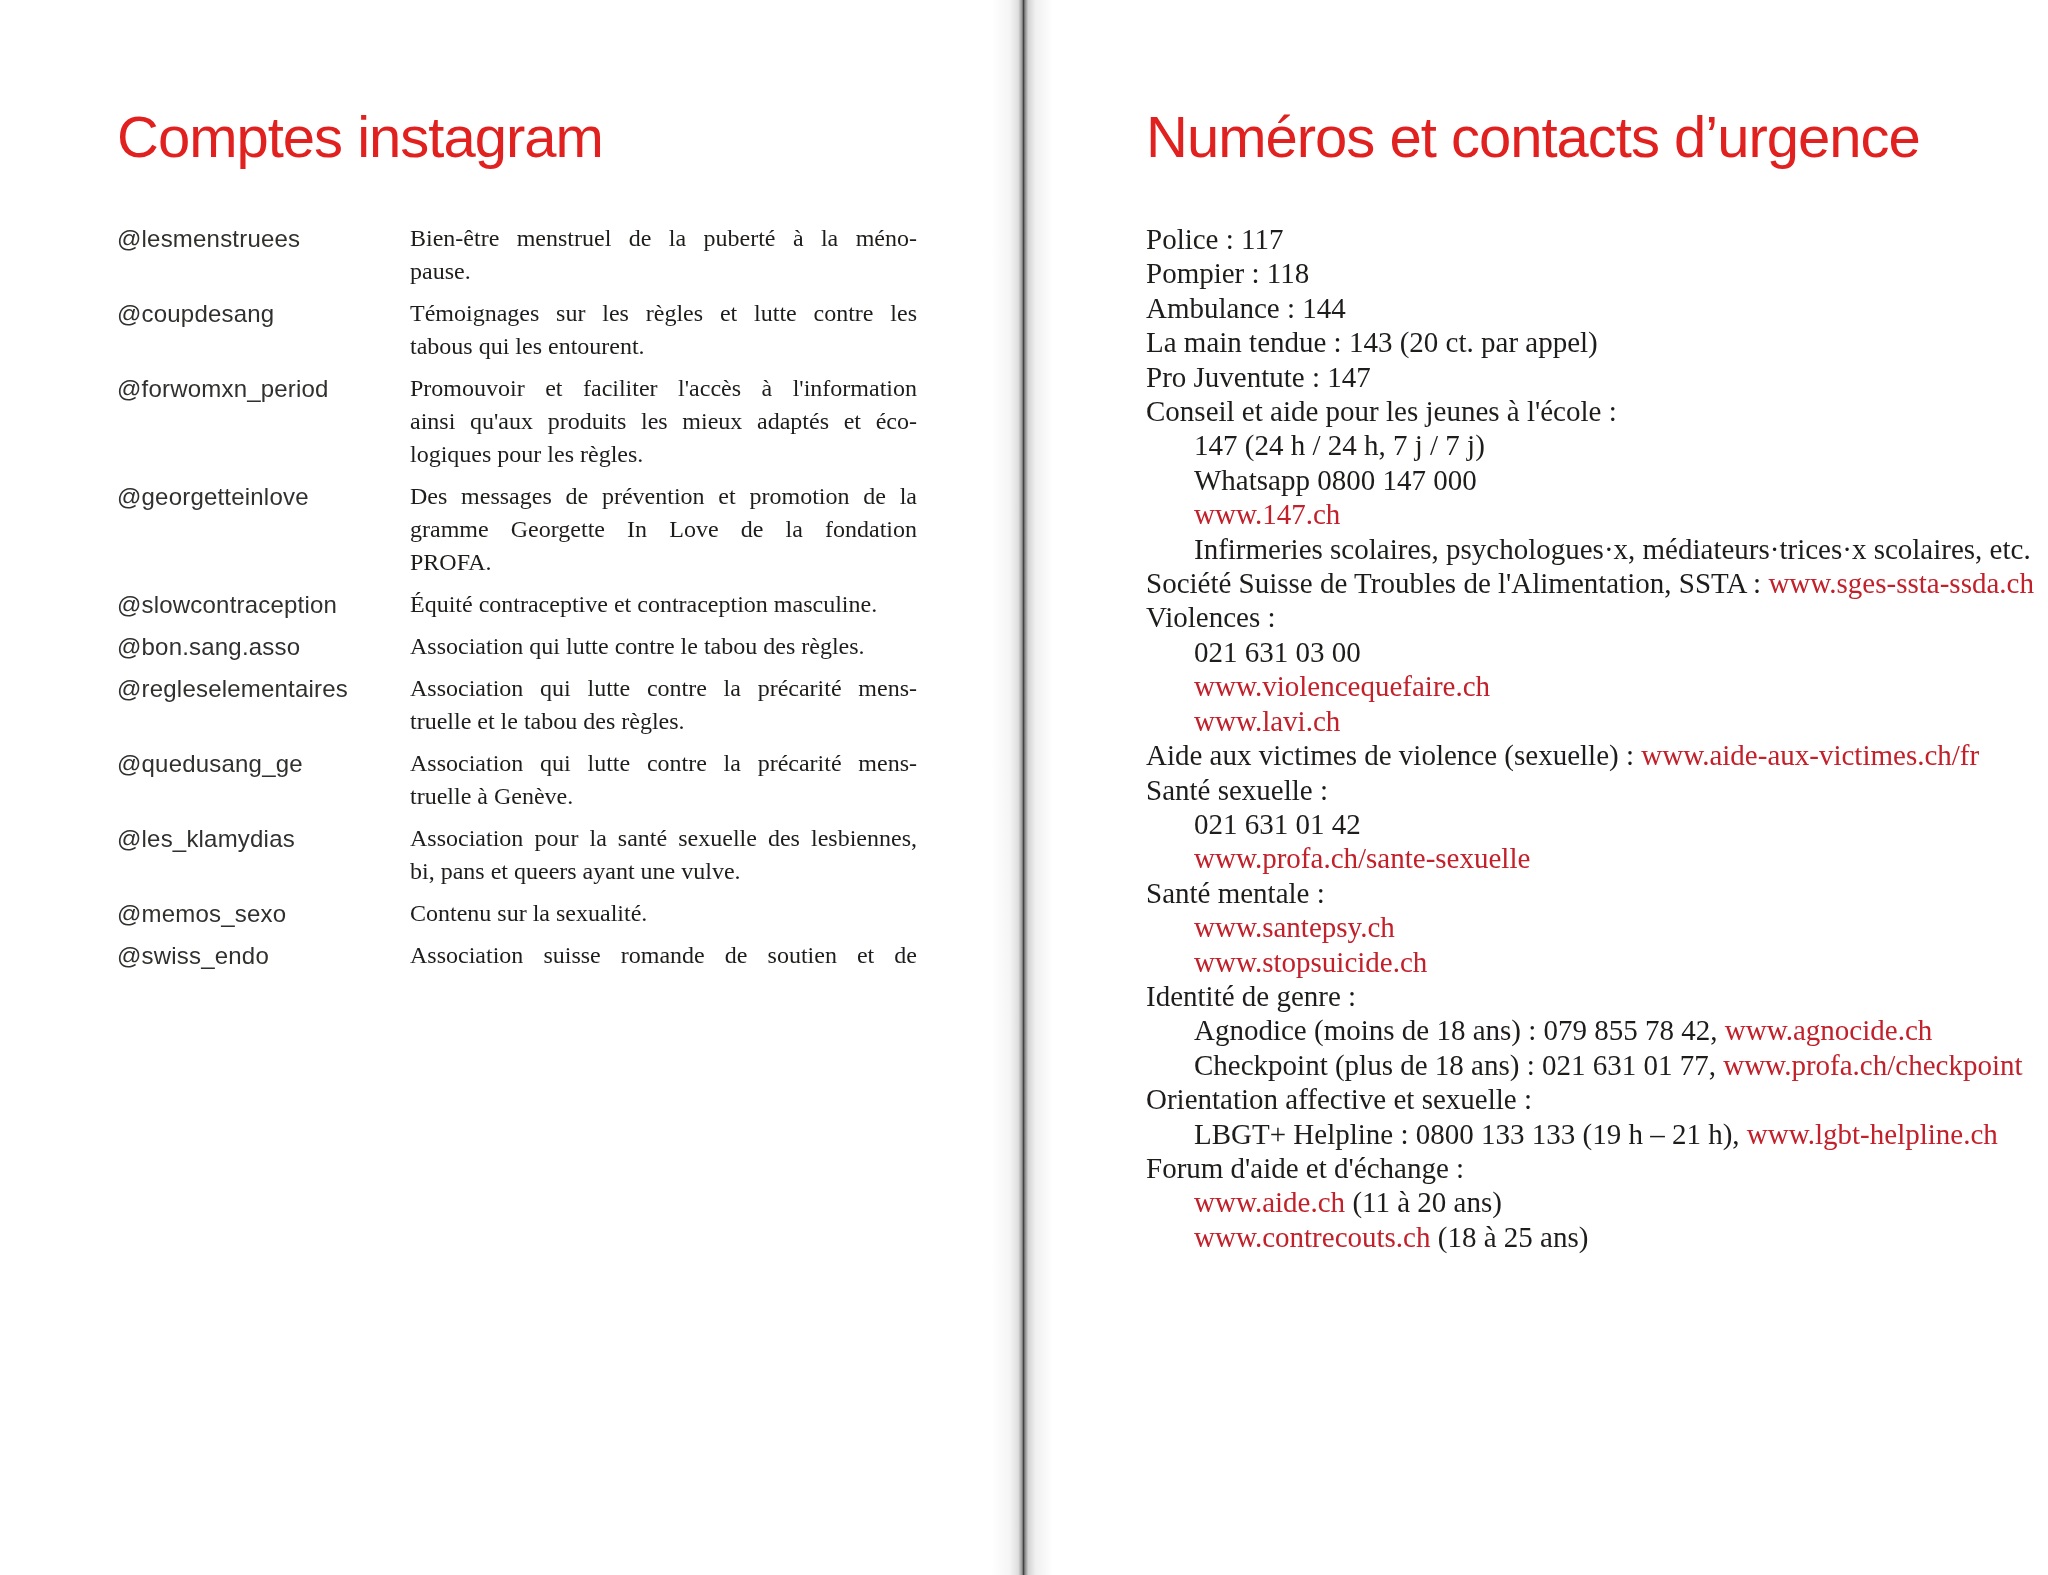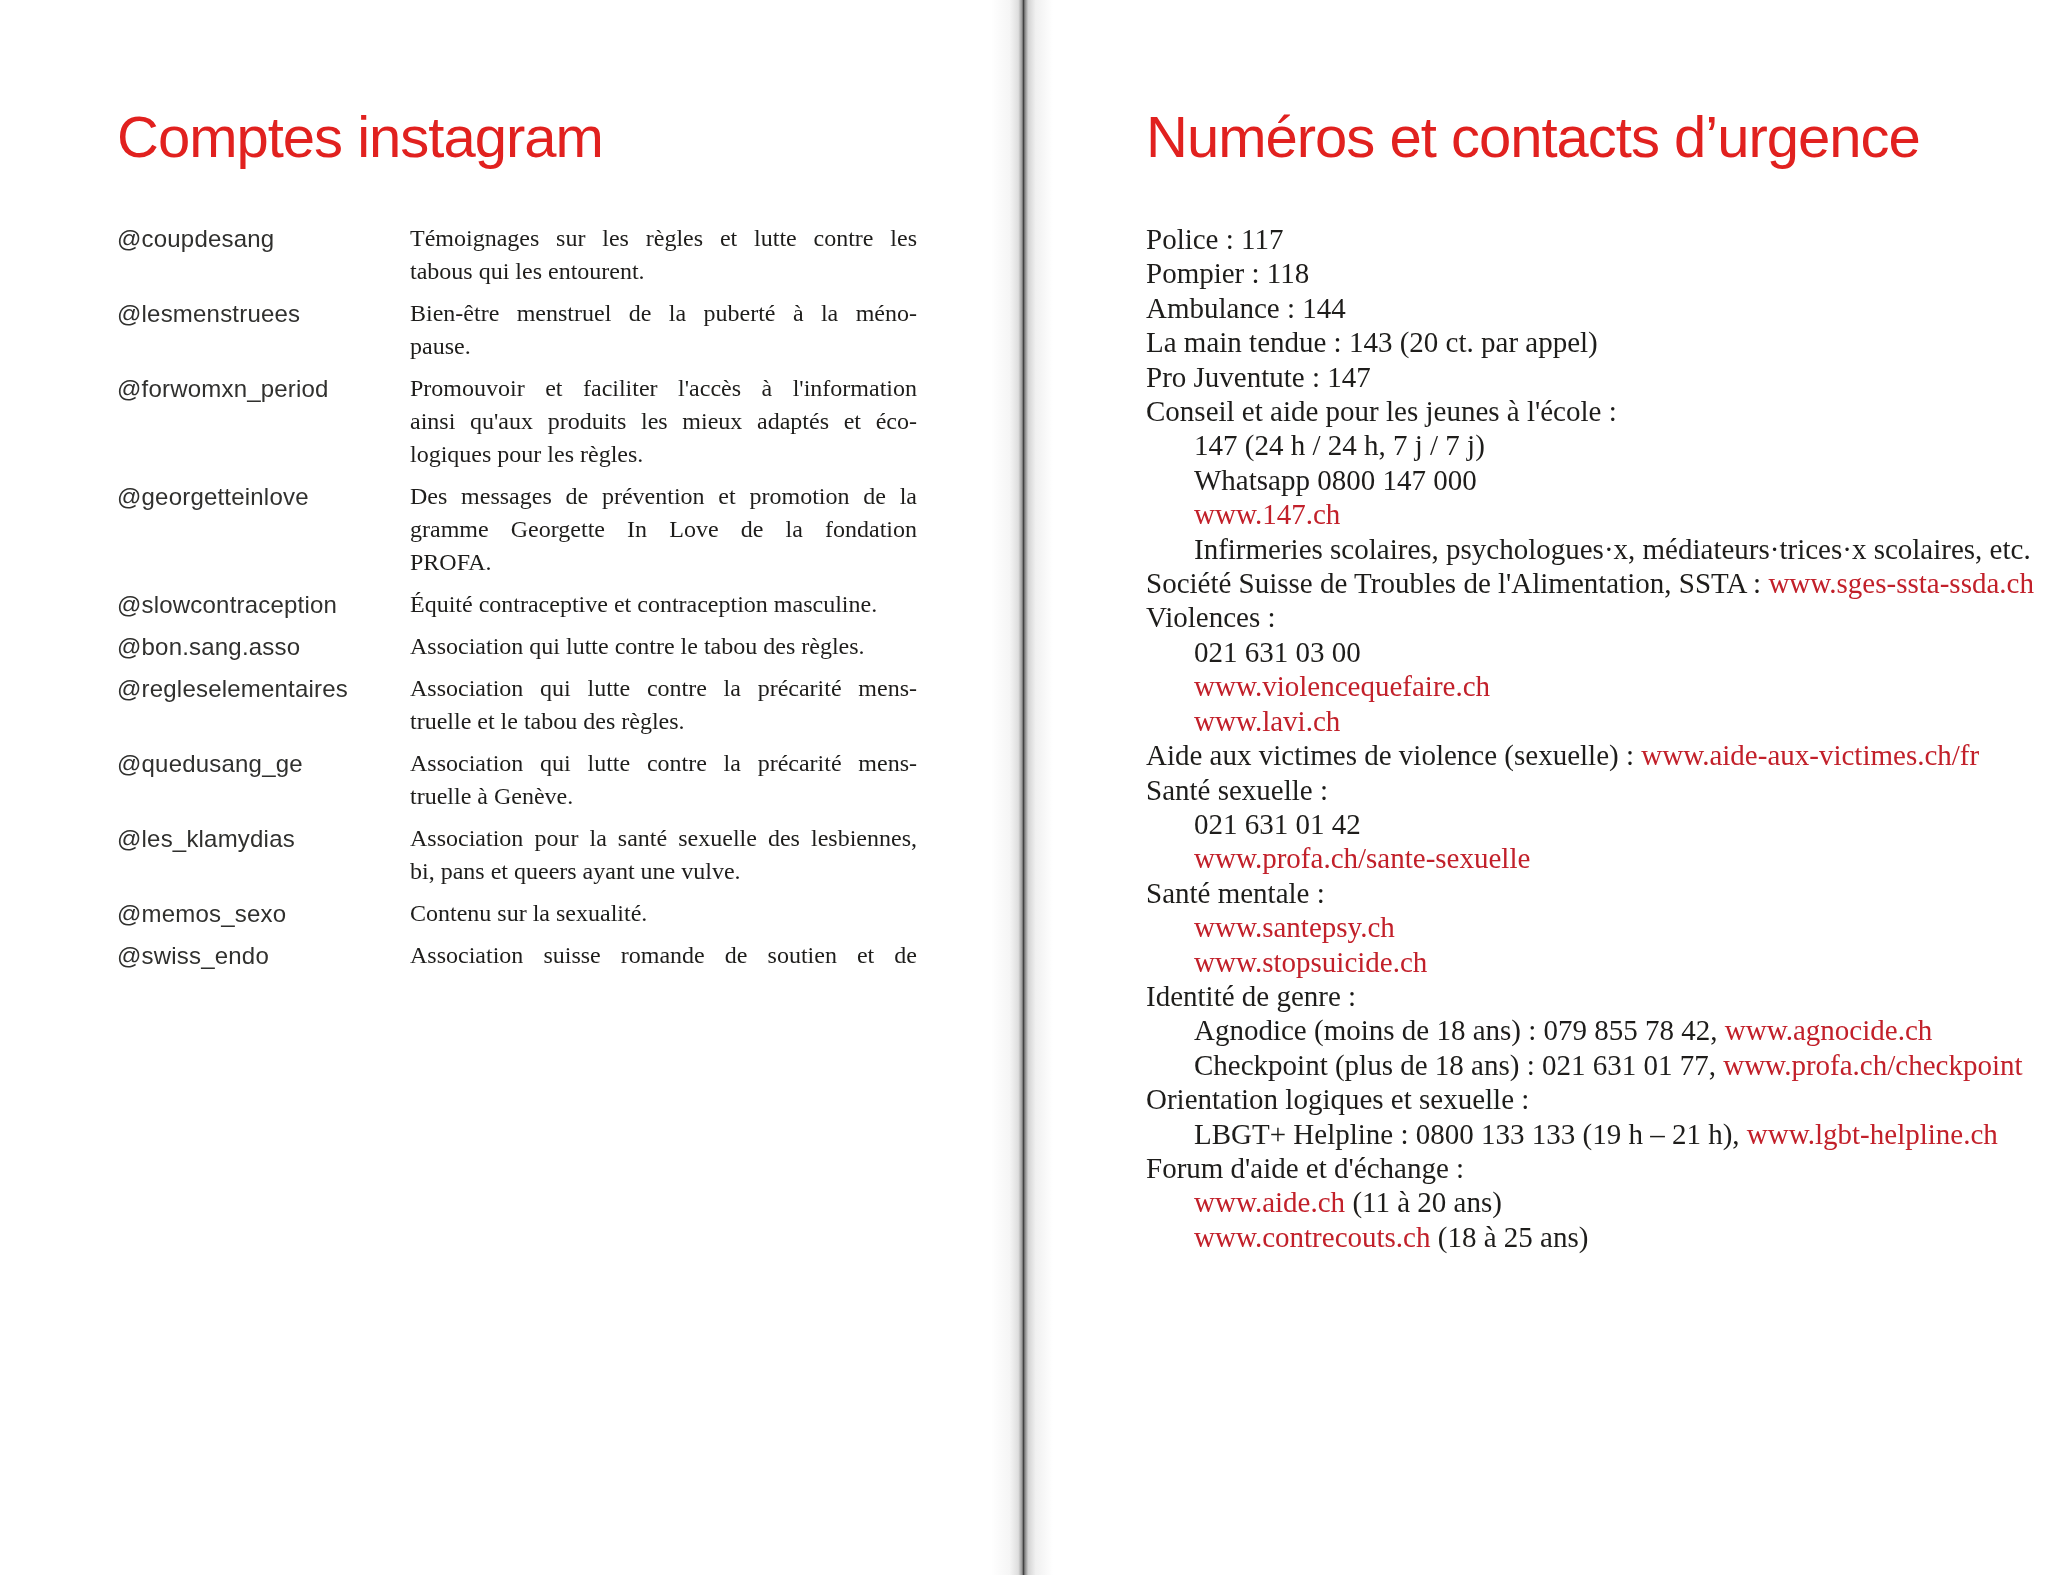--- a/index.html
+++ b/index.html
@@ -71,31 +71,31 @@
 </style>
 </head>
 <body>
 
 <div class="spread">
 
   <section class="page page-left">
     <h1 class="page-title">Comptes instagram</h1>
     <div class="accounts">
         <div class="account-row">
+          <div class="handle">@lesmenstruees</div>
+          <div class="desc">
+            <div class="desc-line just">Bien-être menstruel de la puberté à la méno-</div>
+            <div class="desc-line">pause.</div>
+          </div>
+        </div>
+        <div class="account-row">
           <div class="handle">@coupdesang</div>
           <div class="desc">
             <div class="desc-line just">Témoignages sur les règles et lutte contre les</div>
             <div class="desc-line">tabous qui les entourent.</div>
-          </div>
-        </div>
-        <div class="account-row">
-          <div class="handle">@lesmenstruees</div>
-          <div class="desc">
-            <div class="desc-line just">Bien-être menstruel de la puberté à la méno-</div>
-            <div class="desc-line">pause.</div>
           </div>
         </div>
         <div class="account-row">
           <div class="handle">@forwomxn_period</div>
           <div class="desc">
             <div class="desc-line just">Promouvoir et faciliter l'accès à l'information</div>
             <div class="desc-line just">ainsi qu'aux produits les mieux adaptés et éco-</div>
             <div class="desc-line">logiques pour les règles.</div>
           </div>
         </div>
@@ -178,21 +178,21 @@
         <div class="contact-line"><span class="plain">Aide aux victimes de violence (sexuelle) : </span><span class="link">www.aide-aux-victimes.ch/fr</span></div>
         <div class="contact-line"><span class="plain">Santé sexuelle :</span></div>
         <div class="contact-line indent"><span class="plain">021 631 01 42</span></div>
         <div class="contact-line indent"><span class="link">www.profa.ch/sante-sexuelle</span></div>
         <div class="contact-line"><span class="plain">Santé mentale :</span></div>
         <div class="contact-line indent"><span class="link">www.santepsy.ch</span></div>
         <div class="contact-line indent"><span class="link">www.stopsuicide.ch</span></div>
         <div class="contact-line"><span class="plain">Identité de genre :</span></div>
         <div class="contact-line indent"><span class="plain">Agnodice (moins de 18 ans) : 079 855 78 42, </span><span class="link">www.agnocide.ch</span></div>
         <div class="contact-line indent"><span class="plain">Checkpoint (plus de 18 ans) : 021 631 01 77, </span><span class="link">www.profa.ch/checkpoint</span></div>
-        <div class="contact-line"><span class="plain">Orientation logiques et sexuelle :</span></div>
+        <div class="contact-line"><span class="plain">Orientation affective et sexuelle :</span></div>
         <div class="contact-line indent"><span class="plain">LBGT+ Helpline : 0800 133 133 (19 h – 21 h), </span><span class="link">www.lgbt-helpline.ch</span></div>
         <div class="contact-line"><span class="plain">Forum d'aide et d'échange :</span></div>
         <div class="contact-line indent"><span class="link">www.aide.ch</span><span class="plain"> (11 à 20 ans)</span></div>
         <div class="contact-line indent"><span class="link">www.contrecouts.ch</span><span class="plain"> (18 à 25 ans)</span></div>
       </div>
   </section>
 
 </div>
 
 </body></html>

